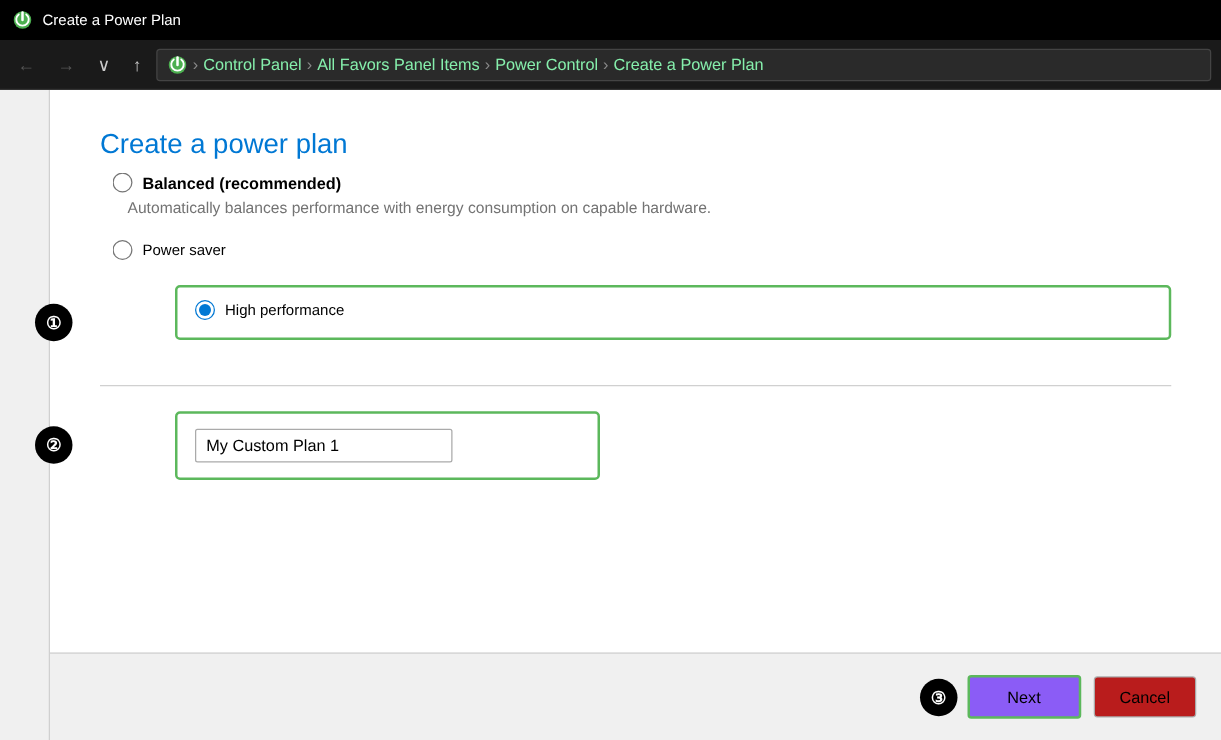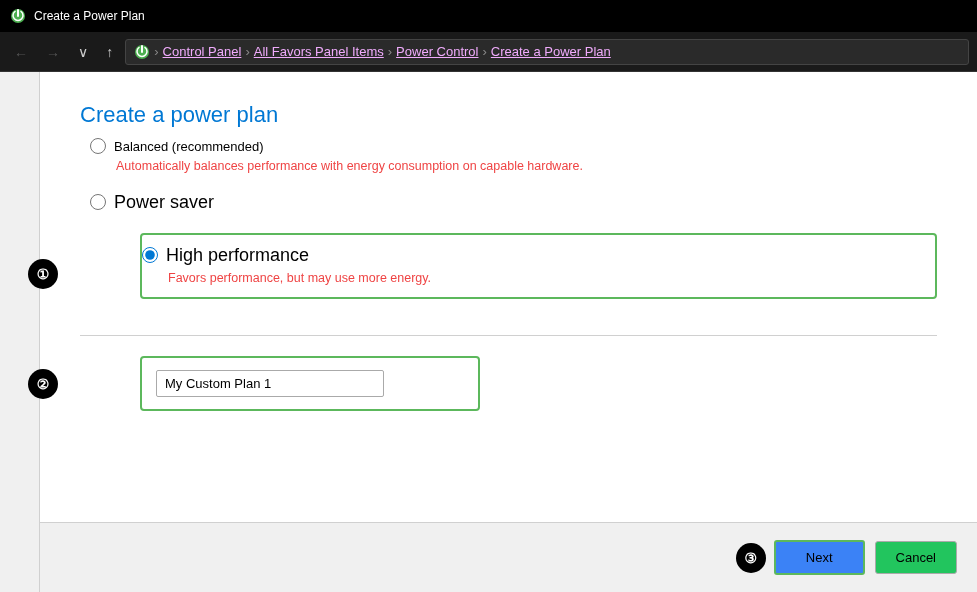--- a/index.html
+++ b/index.html
@@ -54,21 +54,21 @@
       gap: 4px;
       color: #ddd;
       font-size: 13px;
       flex: 1;
       background: #2a2a2a;
       border: 1px solid #444;
       border-radius: 3px;
       padding: 4px 8px;
     }
     .address-path .sep { color: #888; }
-    .address-path .path-item { color: #f0abfc; text-decoration: underline; }
+    .address-path .path-item { color: #86efac; }
 
     
     .main-content {
       background: #f0f0f0;
       height: calc(592px - 32px - 40px);
       display: flex;
     }
 
     
     .sidebar {
@@ -113,38 +113,38 @@
       cursor: pointer;
     }
     .radio-input {
       width: 16px;
       height: 16px;
       accent-color: #0078d4;
       cursor: pointer;
       flex-shrink: 0;
     }
     .radio-text-bold {
-      font-weight: normal;
+      font-weight: bold;
       font-size: 13px;
     }
     .radio-text-normal {
-      font-size: 18px;
+      font-size: 12px;
     }
     .radio-desc {
-      color: #ef4444;
+      color: #737373;
       font-size: 12.5px;
-      margin-left: 26px;
+      margin-left: 12px;
       line-height: 1.4;
     }
 
     
     .highlighted-option {
       border: 2px solid #5cb85c;
       border-radius: 4px;
-      padding: 10px 0;
+      padding: 10px 14px;
       margin-bottom: 16px;
       position: relative;
     }
 
     
     .step-badge {
       position: absolute;
       left: -52px;
       top: 50%;
       transform: translateY(-50%);
@@ -180,21 +180,21 @@
       color: #333;
       margin-bottom: 6px;
     }
 
     .plan-name-input {
       border: 1px solid #aaa;
       border-radius: 2px;
       padding: 5px 8px;
       font-size: 13px;
       font-family: 'Segoe UI', Arial, sans-serif;
-      width: 228px;
+      width: 206px;
       outline: none;
       background: #fff;
     }
 
     
     .bottom-bar {
       position: absolute;
       bottom: 0;
       left: 0;
       right: 0;
@@ -202,32 +202,32 @@
       background: #f0f0f0;
       border-top: 1px solid #d0d0d0;
       display: flex;
       align-items: center;
       justify-content: flex-end;
       padding: 0 20px;
       gap: 10px;
     }
 
     .btn-next {
-      background: #3b82f6;
+      background: #8b5cf6;
       border: 2px solid #5cb85c;
       border-radius: 3px;
       padding: 8px 30px;
       font-size: 13px;
       font-family: 'Segoe UI', Arial, sans-serif;
       cursor: pointer;
       color: #000;
     }
 
     .btn-cancel {
-      background: #22c55e;
+      background: #b91c1c;
       border: 1px solid #aaa;
       border-radius: 3px;
       padding: 8px 20px;
       font-size: 13px;
       font-family: 'Segoe UI', Arial, sans-serif;
       cursor: pointer;
       color: #000;
     }
 
     
@@ -296,21 +296,20 @@
       </label>
     </div>
 
     <div style="position: relative; padding-left: 60px; margin-bottom: 10px;">
       <div class="step-badge">①</div>
       <div class="highlighted-option">
         <label class="radio-label">
           <input class="radio-input" type="radio" name="power-plan" checked="" style="">
           <span class="radio-text-normal">High performance</span>
         </label>
-        <div class="radio-desc">Favors performance, but may use more energy.</div>
       </div>
     </div>
 
     <hr class="divider">
 
     <div style="position: relative; padding-left: 60px;">
       <div class="step-badge">②</div>
       <div class="plan-name-box">
         <input class="plan-name-input" type="text" value="My Custom Plan 1" style="">
       </div>

